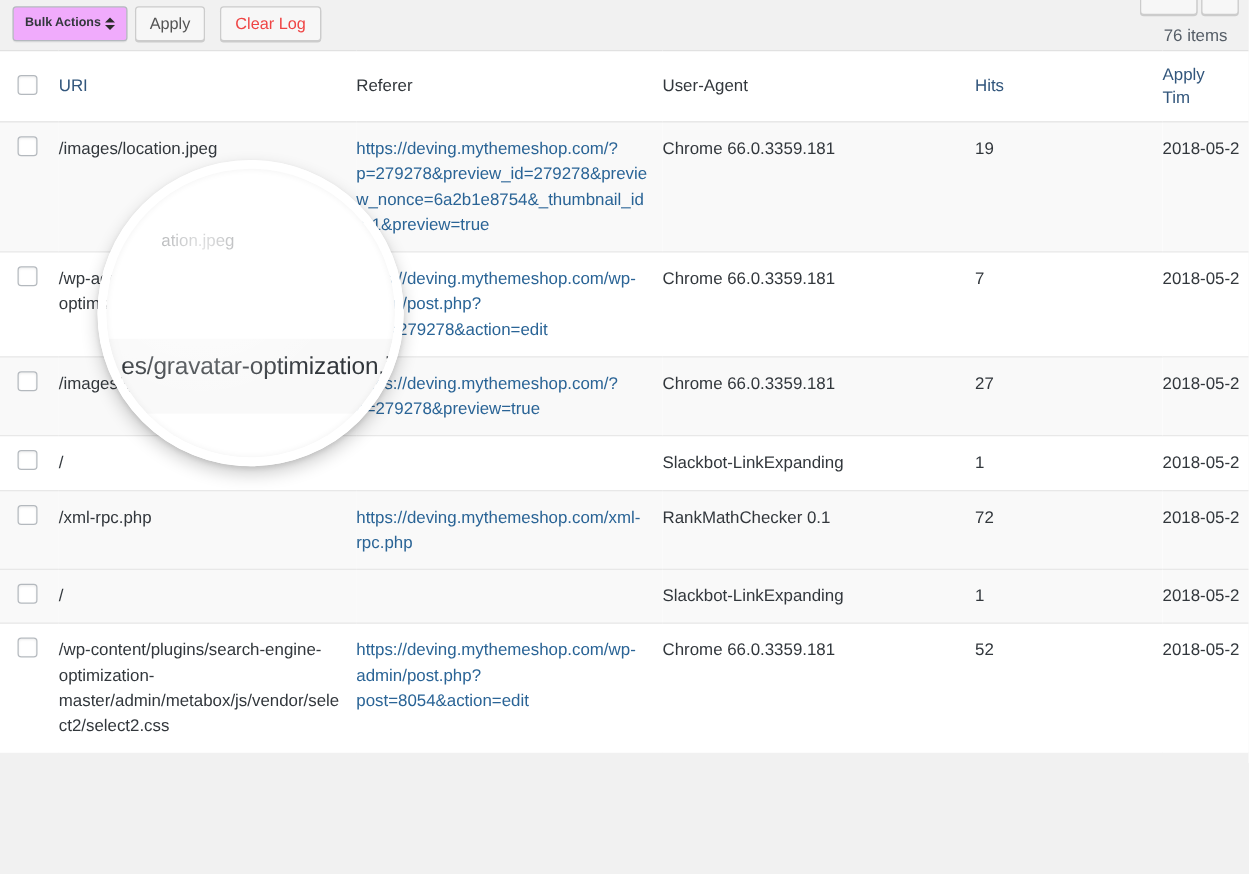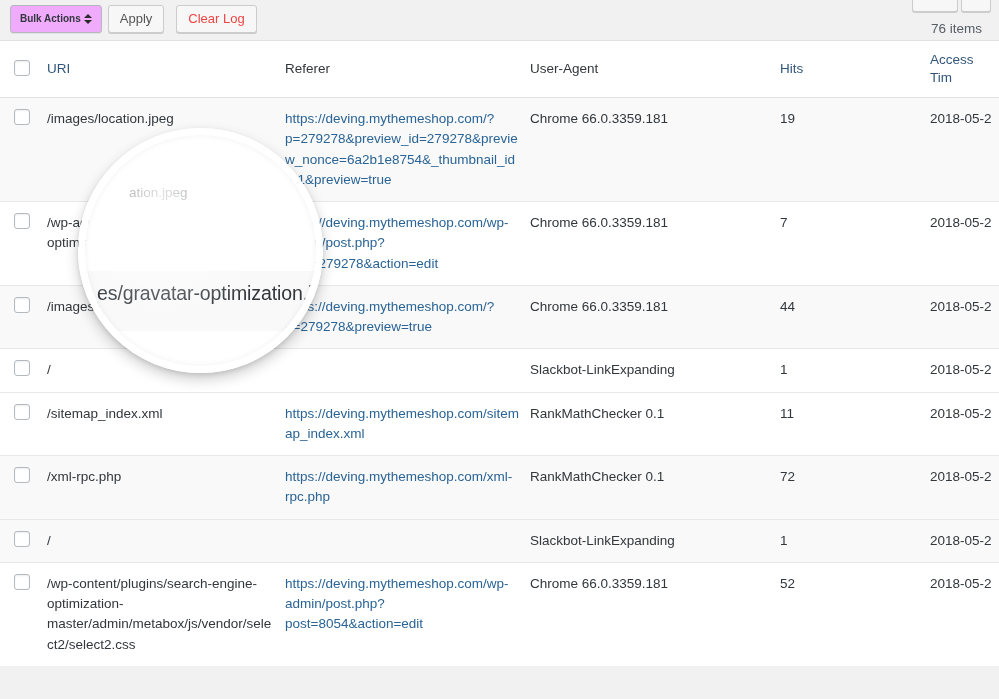--- a/index.html
+++ b/index.html
@@ -338,21 +338,21 @@
         <th>
           <span>Referer</span>
         </th>
         <th>
           <span>User-Agent</span>
         </th>
         <th class="sortable">
           <a class="link">Hits</a>
         </th>
         <th class="sortable">
-          <a class="link">Access Tim</a>
+          <a class="link">Apply Tim</a>
         </th>
       </tr>
     </thead>
     <tbody id="tbody">
         <tr class="alt">
           <td class="cb"><span class="cb-box"></span></td>
           <td>/images/location.jpeg</td>
           <td><a class="link">https://deving.mythemeshop.com/?p=279278&amp;preview_id=279278&amp;preview_nonce=6a2b1e8754&amp;_thumbnail_id=-1&amp;preview=true</a></td>
           <td>Chrome 66.0.3359.181</td>
           <td>19</td>
@@ -364,37 +364,29 @@
           <td><a class="link">https://deving.mythemeshop.com/wp-admin/post.php?post=279278&amp;action=edit</a></td>
           <td>Chrome 66.0.3359.181</td>
           <td>7</td>
           <td class="cell-time">2018-05-2</td>
         </tr>
         <tr class="alt">
           <td class="cb"><span class="cb-box"></span></td>
           <td>/images/gravatar-optimization.jpeg</td>
           <td><a class="link">https://deving.mythemeshop.com/?p=279278&amp;preview=true</a></td>
           <td>Chrome 66.0.3359.181</td>
-          <td>44</td>
+          <td>27</td>
           <td class="cell-time">2018-05-2</td>
         </tr>
         <tr>
           <td class="cb"><span class="cb-box"></span></td>
           <td>/</td>
           <td></td>
           <td>Slackbot-LinkExpanding</td>
           <td>1</td>
-          <td class="cell-time">2018-05-2</td>
-        </tr>
-        <tr>
-          <td class="cb"><span class="cb-box"></span></td>
-          <td>/sitemap_index.xml</td>
-          <td><a class="link">https://deving.mythemeshop.com/sitemap_index.xml</a></td>
-          <td>RankMathChecker 0.1</td>
-          <td>11</td>
           <td class="cell-time">2018-05-2</td>
         </tr>
         <tr class="alt">
           <td class="cb"><span class="cb-box"></span></td>
           <td>/xml-rpc.php</td>
           <td><a class="link">https://deving.mythemeshop.com/xml-rpc.php</a></td>
           <td>RankMathChecker 0.1</td>
           <td>72</td>
           <td class="cell-time">2018-05-2</td>
         </tr>

